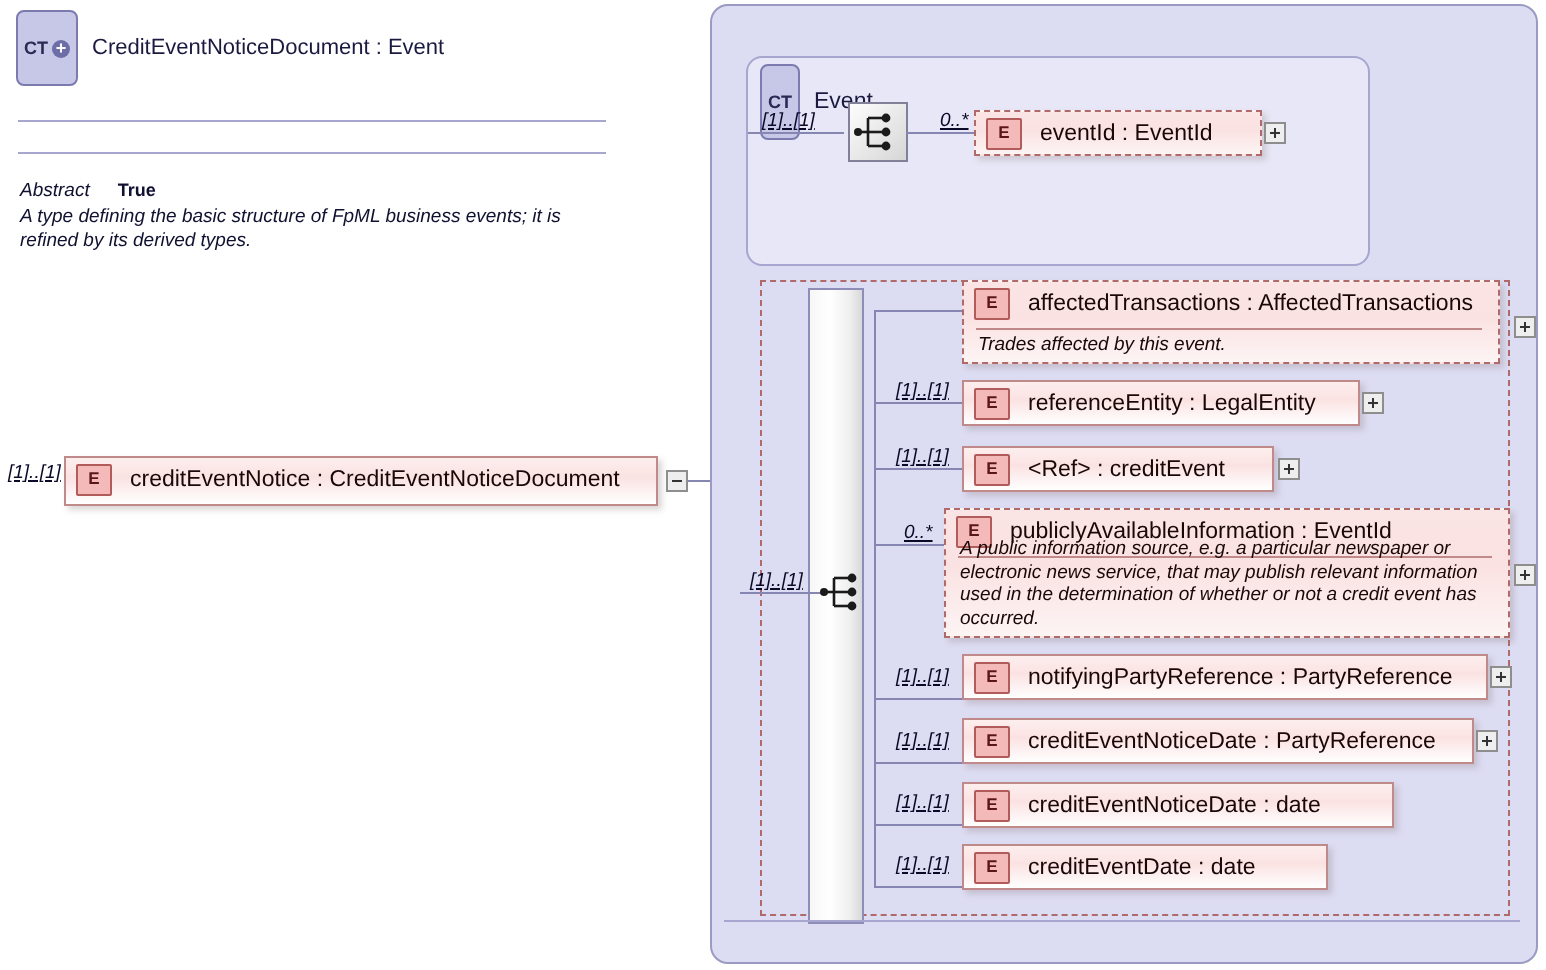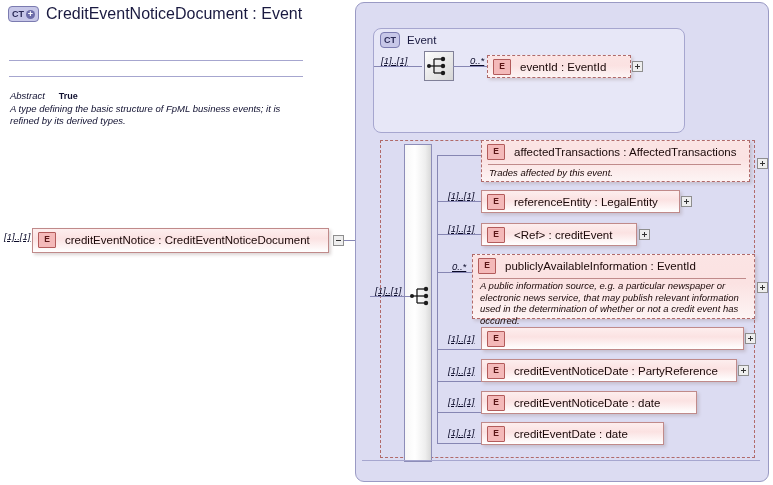--- a/index.html
+++ b/index.html
@@ -35,21 +35,21 @@
     left: 8px; top: 5px;
     display: flex;
     align-items: center;
     gap: 7px;
   }
   .ct-badge {
     display: inline-flex;
     align-items: center;
     justify-content: center;
     height: 14px;
-    padding: 0 3px;
+    padding: 11px 3px;
     border: 1px solid #7b7bb0;
     border-radius: 4px;
     background: #c7c7e8;
     font-size: 9px;
     font-weight: bold;
     color: #2a2a55;
     letter-spacing: 0px;
     line-height: 1;
   }
   .ct-badge .plusglyph {
@@ -59,21 +59,21 @@
     width: 9px; height: 9px;
     margin-left: 2px;
     border-radius: 50%;
     background: #6d6da8;
     color: #ffffff;
     font-size: 9px;
     font-weight: bold;
     line-height: 8px;
   }
   .ct-outer-title {
-    font-size: 16px;
+    font-size: 11px;
     color: #1a1a40;
     font-weight: normal;
     white-space: nowrap;
   }
 
   
   .ct-inner {
     position: absolute;
     left: 373px; top: 28px;
     width: 312px; height: 105px;
@@ -424,30 +424,31 @@
 
   <div class="hline" style="left:437px; top:272px; width:44px;"></div>
   <div class="card" style="left:452px; top:261px;">0..*</div>
 
   <div class="elem optional" style="left:472px; top:254px; width:283px; height:65px;">
     <div class="elem-row">
       <span class="e-badge">E</span>
       <span class="elem-label">publiclyAvailableInformation : EventId</span>
     </div>
     <div class="elem-sep" style="top:23px; width:267px;"></div>
-    <div class="elem-doc" style="top:25px; width:268px;">A public information source, e.g. a particular newspaper or electronic news service, that may publish relevant information used in the determination of whether or not a credit event has occurred.</div>
+    <div class="elem-doc" style="top:14px; width:268px;">A public information source, e.g. a particular newspaper or electronic news service, that may publish relevant information used in the determination of whether or not a credit event has occurred.</div>
   </div>
   <div class="expander plus" style="left:757px; top:282px;"></div>
 
   <div class="hline" style="left:437px; top:349px; width:44px;"></div>
   <div class="card" style="left:448px; top:333px;">[1]..[1]</div>
 
   <div class="elem" style="left:481px; top:327px; width:263px; height:23px;">
     <div class="elem-row">
       <span class="e-badge">E</span>
+      <span class="elem-label">notifyingPartyReference : PartyReference</span>
     </div>
   </div>
   <div class="expander plus" style="left:745px; top:333px;"></div>
 
   <div class="hline" style="left:437px; top:381px; width:44px;"></div>
   <div class="card" style="left:448px; top:365px;">[1]..[1]</div>
 
   <div class="elem" style="left:481px; top:359px; width:256px; height:23px;">
     <div class="elem-row">
       <span class="e-badge">E</span>

